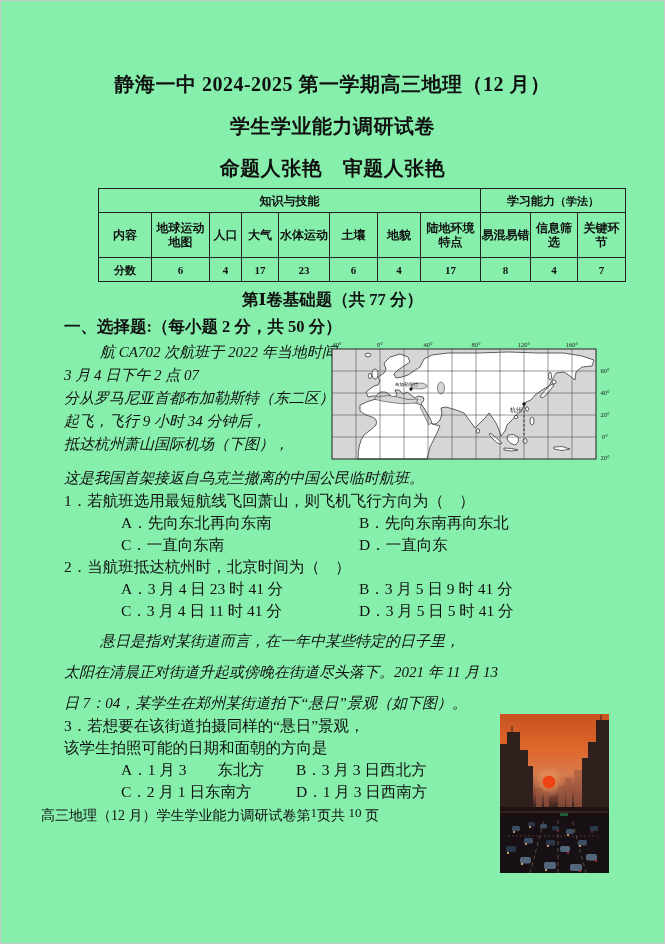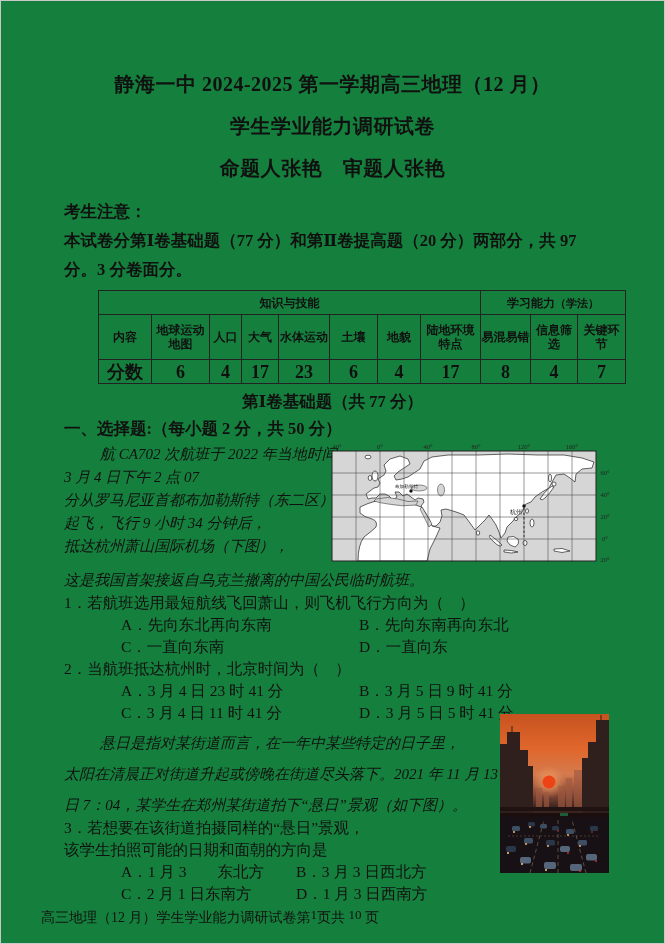--- a/index.html
+++ b/index.html
@@ -1,35 +1,35 @@
 <!DOCTYPE html>
 <html><head>
 <meta charset="utf-8">
 <style>
   * { margin:0; padding:0; box-sizing:border-box; }
   html,body { background:#ffffff; }
   .page {
-    position:relative; width:665px; height:944px; background:#15803d;
+    position:relative; width:665px; height:944px; background:#86efac;
     border:1px solid #c9c9c9; overflow:hidden;
     font-family:"Liberation Serif","DejaVu Serif",serif; color:#101010;
   }
   .title { text-align:center; font-weight:bold; font-size:20px; line-height:27px;
            font-family:"Liberation Serif","DejaVu Serif",serif; letter-spacing:0.5px; }
   .title1 { margin-top:70px; }
   .title2 { margin-top:15px; }
   .title3 { margin-top:15px; }
   .notice { margin:15px 52px 0 63px; font-weight:bold; font-size:16.5px; line-height:29px; }
   table.score { border-collapse:collapse; table-layout:fixed; width:527px; margin:6px 0 0 97px;
                 text-align:center; }
   table.score td { border:1px solid #222; font-size:12px; font-weight:bold; line-height:14px;
                    padding:1px 0; vertical-align:middle; }
   td.grp { font-size:16px; font-weight:bold; height:24px; line-height:20px;margin-left:48px; }
   td.grp .small { font-size:11px; font-weight:bold; }
   tr.hdr td { height:45px; }
-  tr.scr td { height:24px; font-size:18px; }
+  tr.scr td { height:24px; font-size:11px; }
   .sec-title { text-align:center; font-weight:bold; font-size:16.5px; margin-top:7px; line-height:22px; }
   .qtype { margin:5px 0 0 63px; font-weight:bold; font-size:16.5px; line-height:22px; }
   .p1 { position:relative; margin:3px 55px 0 63px; height:118px; }
   .kai { font-style:italic; font-size:15px; line-height:23px; }
   .kai.ind { text-indent:36px; }
   .tail { margin:8px 55px 0 63px; }
   .stem { margin:0 55px 0 63px; font-size:15.5px; line-height:22px; }
   .opts { display:grid; grid-template-columns:238px auto; margin-left:120px; font-size:15.5px; line-height:22px; }
   .opts3 { display:grid; grid-template-columns:175px auto; margin-left:120px; font-size:15.5px; line-height:22px; }
   .p2line { margin:8px 55px 0 63px; }
@@ -42,25 +42,20 @@
 </style>
 </head>
 <body>
 
 <div class="page">
 
   <div class="title title1">静海一中 2024-2025 第一学期高三地理（12 月）</div>
   <div class="title title2">学生学业能力调研试卷</div>
   <div class="title title3">命题人张艳　审题人张艳</div>
 
-  <div class="notice">
-    <div>考生注意：</div>
-    <div>本试卷分第Ⅰ卷基础题（77 分）和第Ⅱ卷提高题（20 分）两部分，共 97</div>
-    <div>分。3 分卷面分。</div>
-  </div>
 
   <table class="score">
     <colgroup>
       <col style="width:53px">
         <col style="width:58px">
         <col style="width:32px">
         <col style="width:37px">
       <col style="width:51px">
         <col style="width:48px">
         <col style="width:43px">

